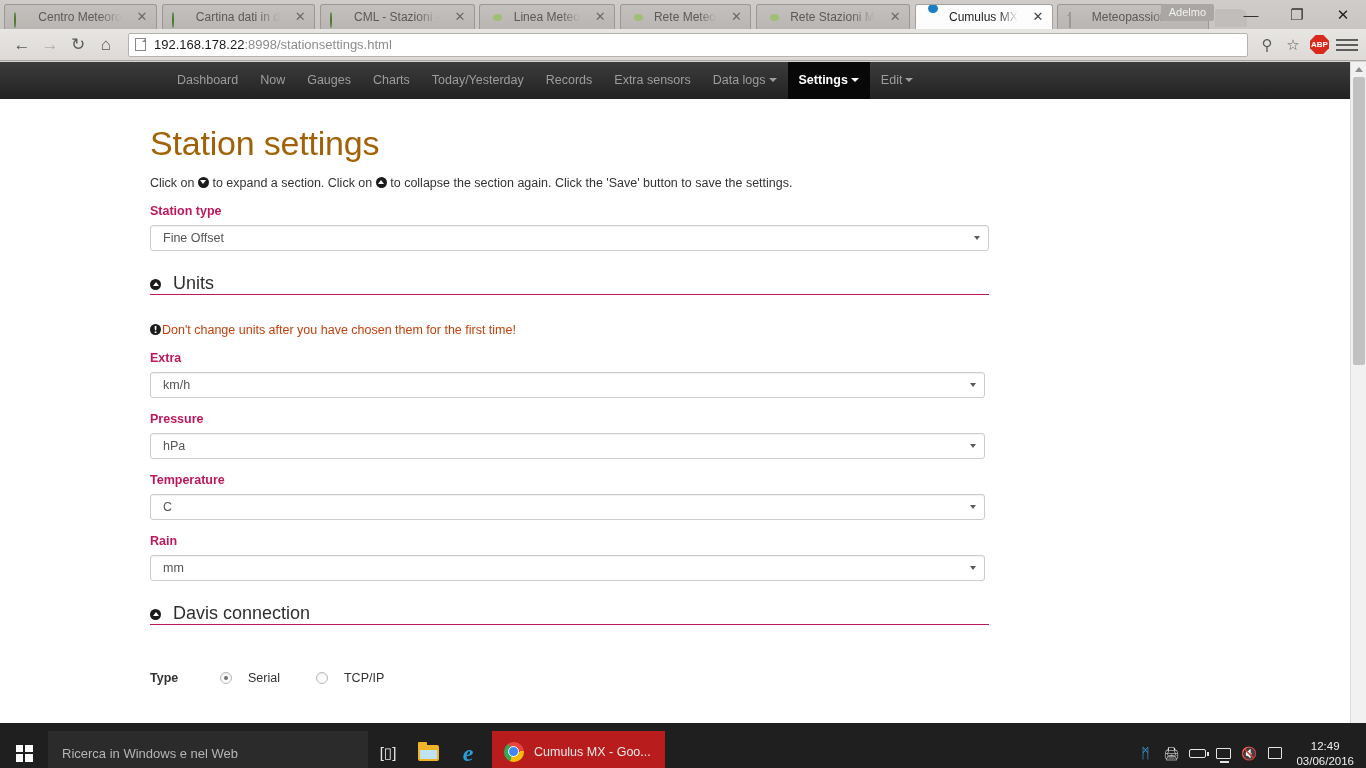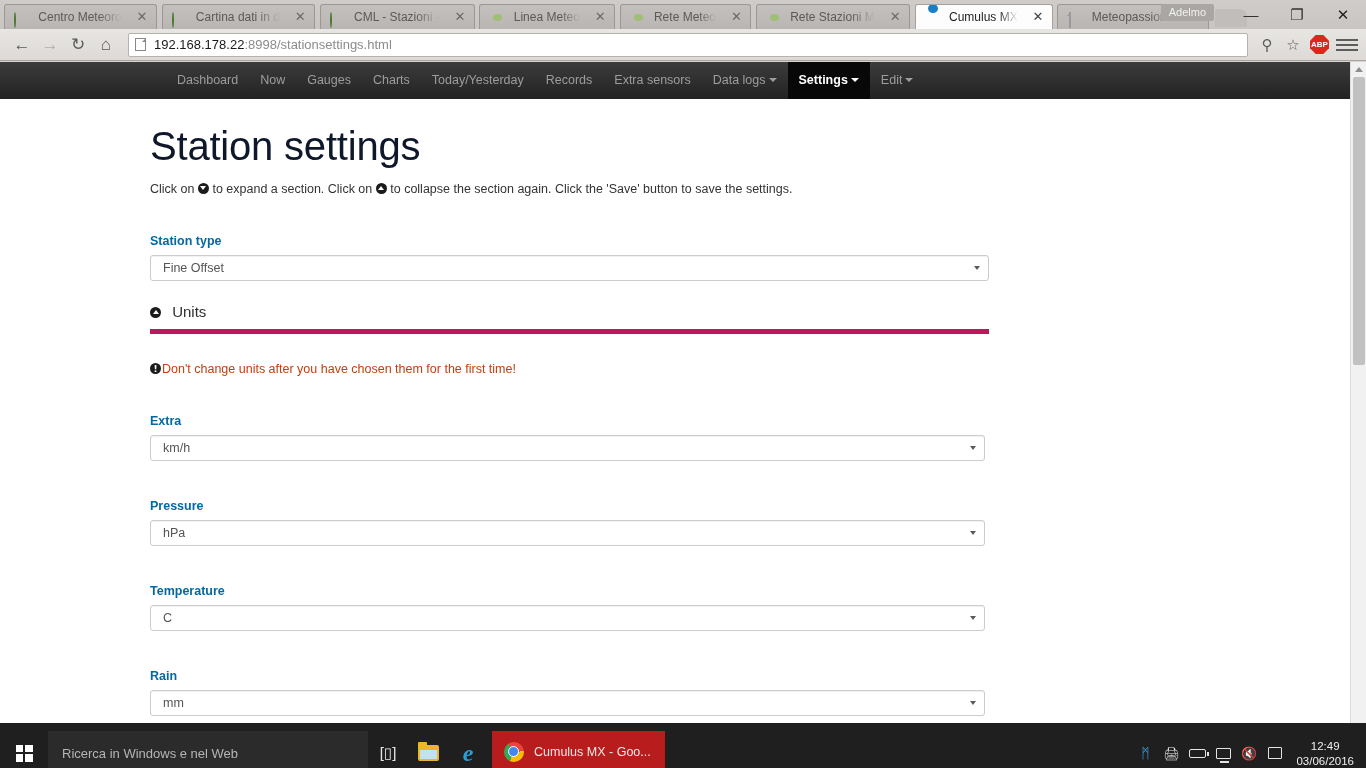--- a/index.html
+++ b/index.html
@@ -256,23 +256,23 @@
   }
 
   
   #content {
     width: 1094px;
     margin: 0 auto;
     padding: 0 14px;
     position: relative;
   }
   #page-title {
-    font-size: 40px;
+    font-size: 34px;
     font-weight: normal;
-    color: #0f172a;
+    color: #a16207;
     margin-top: 25px;
     letter-spacing: -0.2px;
   }
   #intro {
     font-size: 12.5px;
     color: #333;
     margin-top: 13px;
   }
 
   .circ {
@@ -303,22 +303,22 @@
     border: none;
     color: #fff;
     font-size: 9px;
     font-weight: bold;
     line-height: 11px;
   }
 
   .field-label {
     font-size: 12.5px;
     font-weight: bold;
-    color: #0369a1;
-    margin-top: 38px;
+    color: #be185d;
+    margin-top: 14px;
     margin-bottom: 7px;
   }
   .select-box {
     height: 26px;
     background: #fff;
     border: 1px solid #ccc;
     border-radius: 3px;
     box-shadow: inset 0 1px 1px rgba(0,0,0,.06);
     display: flex; align-items: center;
     padding: 0 8px 0 12px;
@@ -328,23 +328,23 @@
   }
   .select-box .sel-caret {
     width: 0; height: 0;
     border-left: 3px solid transparent;
     border-right: 3px solid transparent;
     border-top: 4px solid #5a5a5a;
   }
 
   .section-head {
     margin-top: 22px;
-    padding-bottom: 9px;
-    border-bottom: 5px solid #be185d;
-    font-size: 15px;
+    padding-bottom: 0;
+    border-bottom: 1px solid #be185d;
+    font-size: 18px;
     color: #2f2f2f;
   }
   .section-head .sec-label { margin-left: 7px; }
 
   .warn-line {
     font-size: 12.5px;
     color: #c2410c;
     margin-top: 28px;
   }
   .warn-line .circ { margin-right: 1px; }

